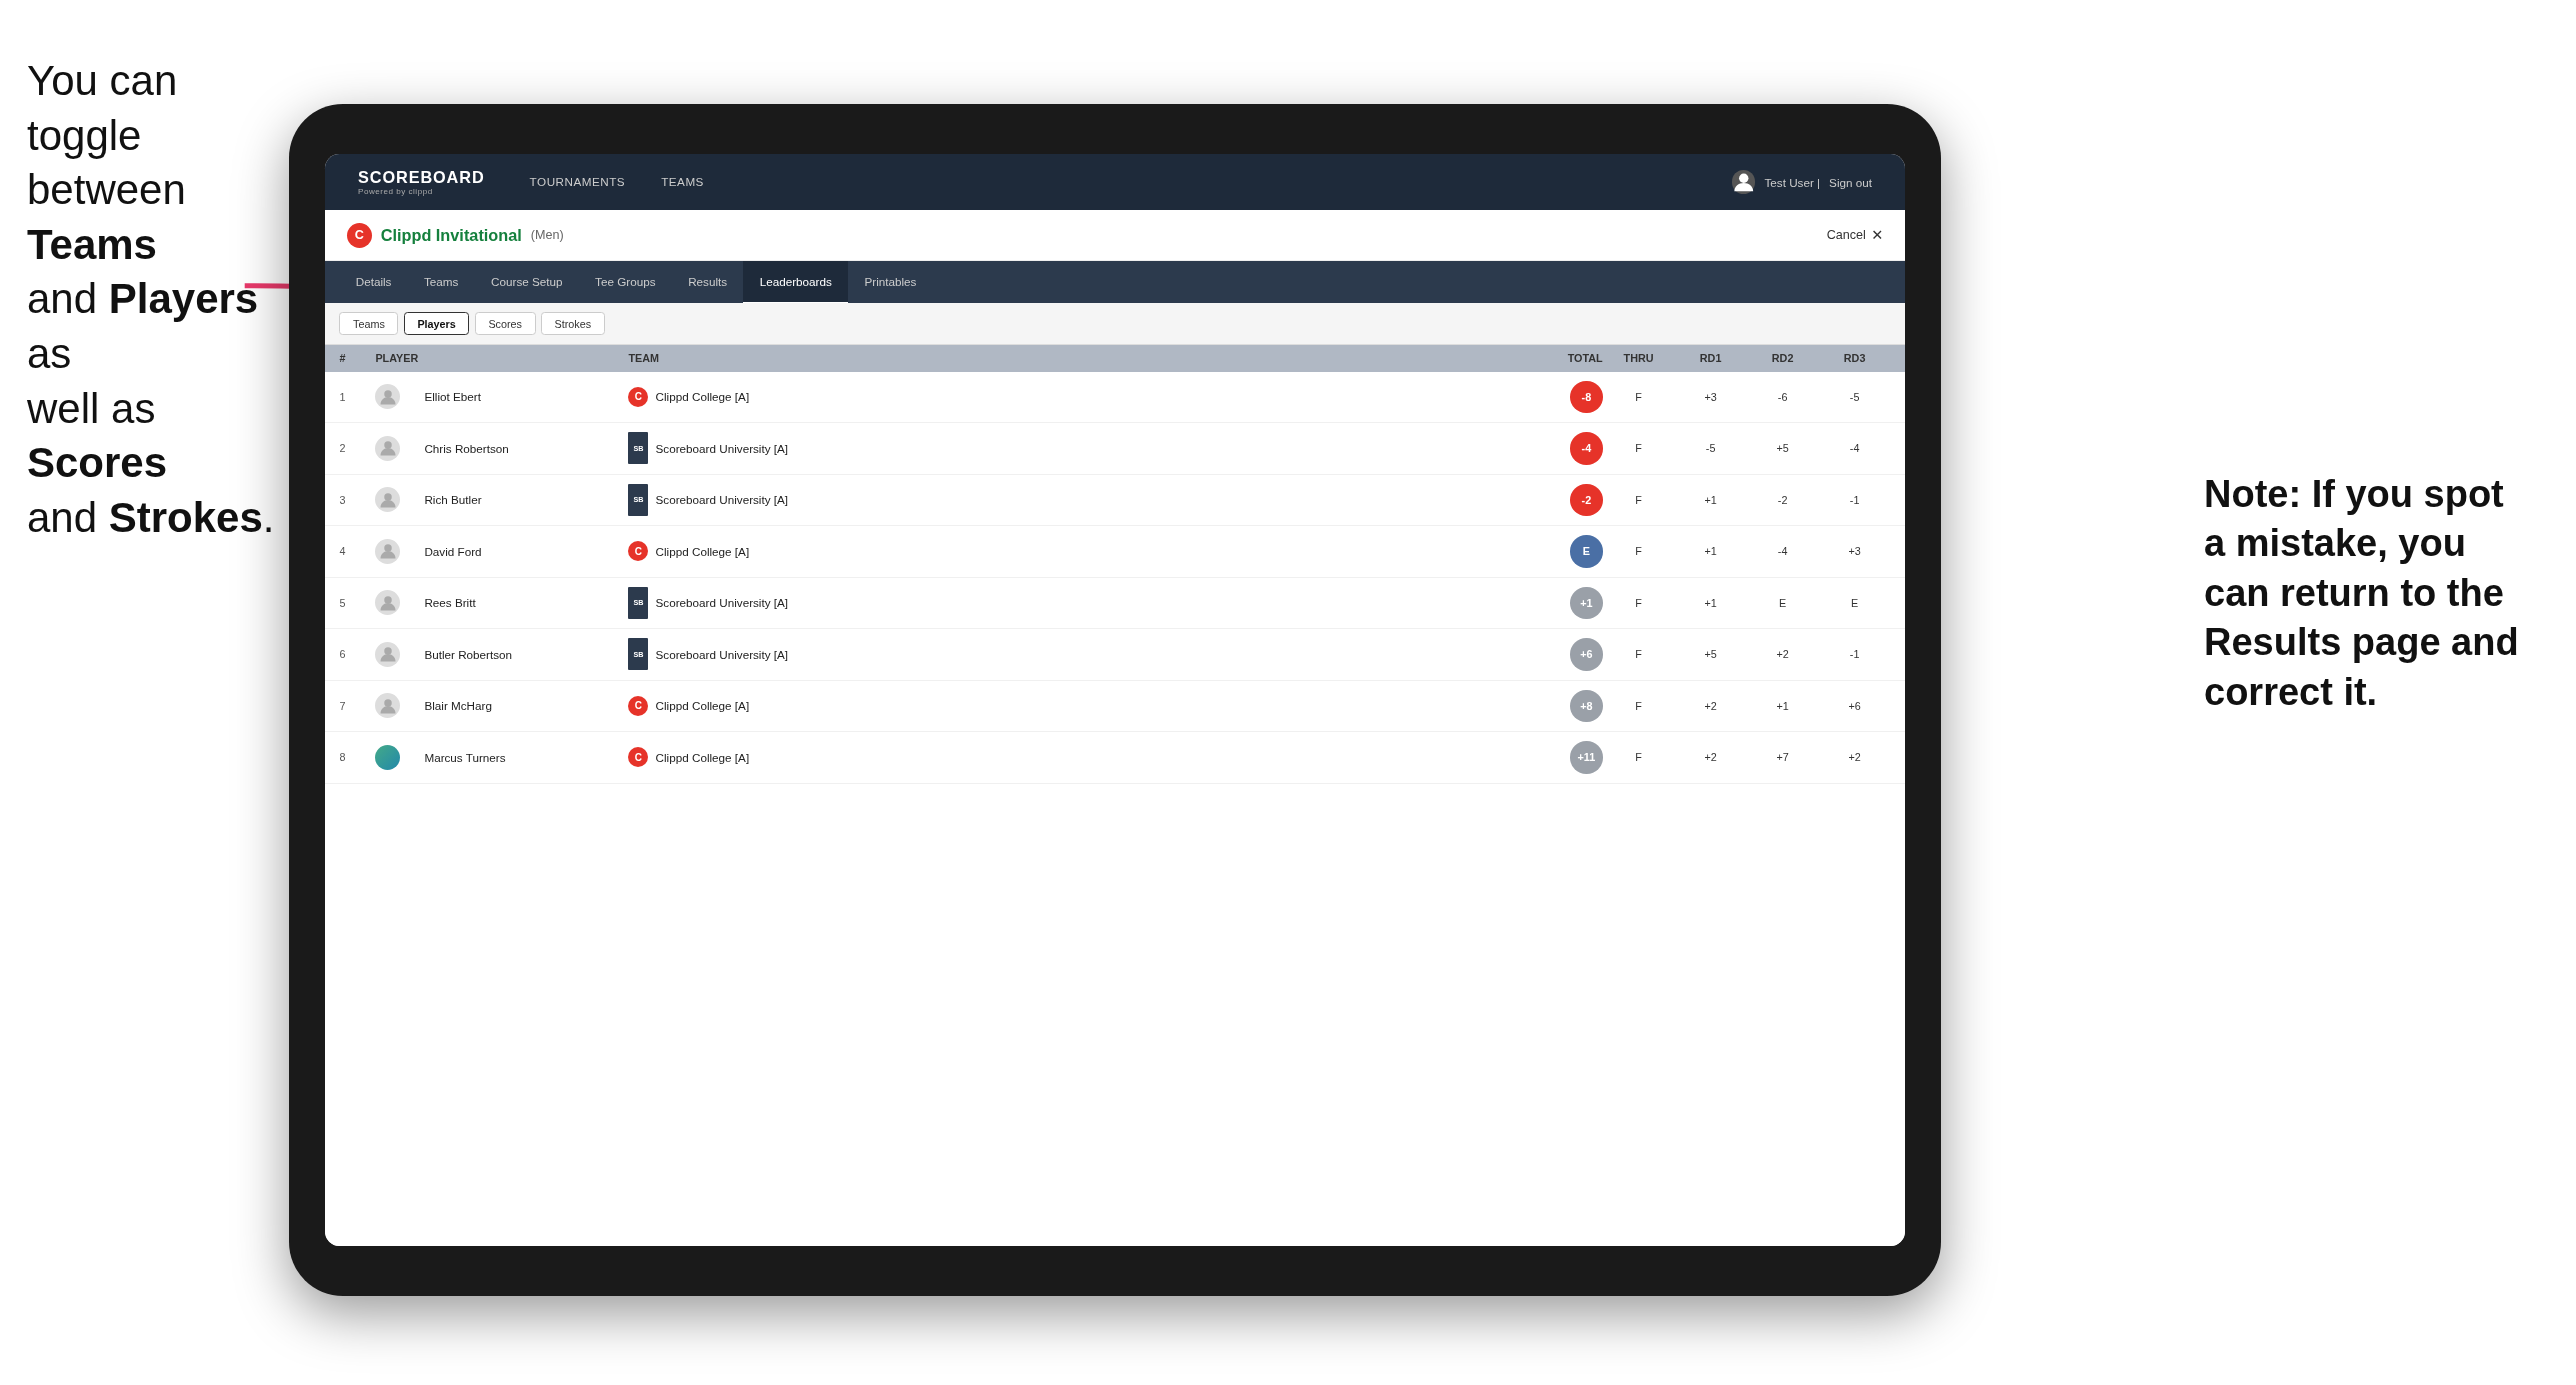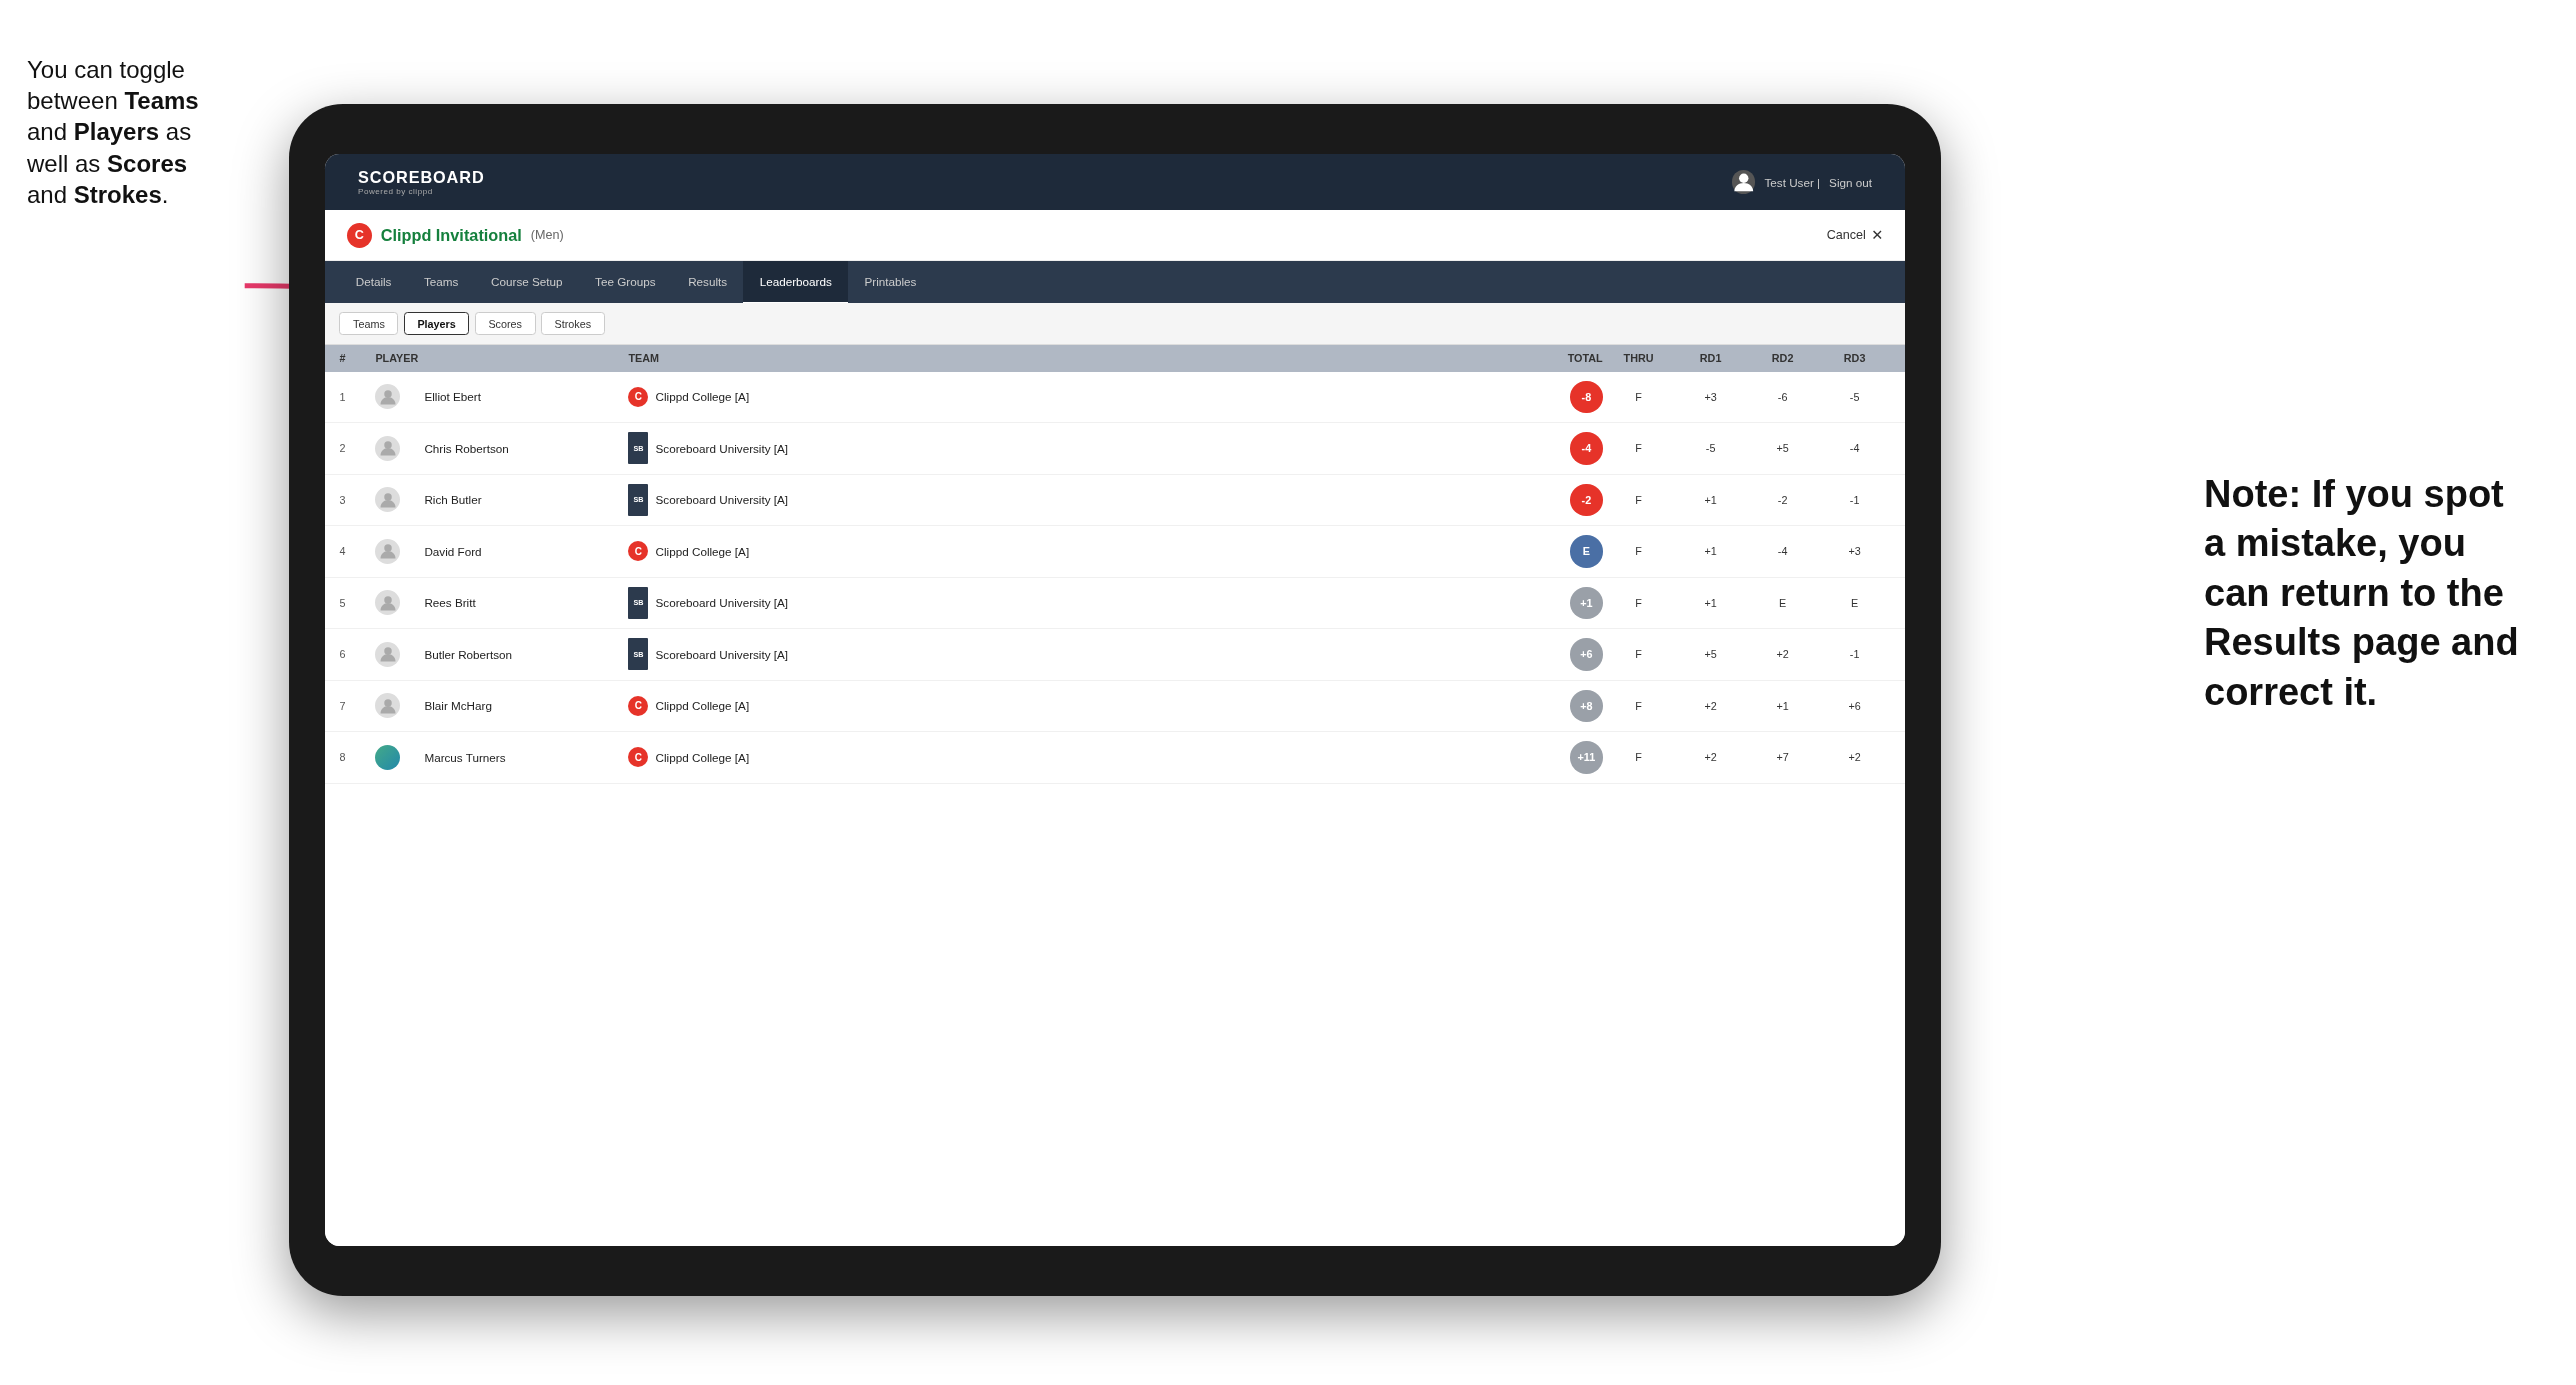--- a/index.html
+++ b/index.html
@@ -11,21 +11,21 @@
       position: relative;
       overflow: hidden;
     }
 
     
     .left-annotation {
       position: absolute;
       left: 27px;
       top: 54px;
       width: 253px;
-      font-size: 24px;
+      font-size: 42px;
       line-height: 1.3;
       color: #111;
     }
     .left-annotation b { font-weight: 800; }
 
     
     .right-annotation {
       position: absolute;
       right: 29px;
       top: 470px;
@@ -377,20 +377,24 @@
   <path d="M 10,20 C 80,20 180,20 280,85 L 375,100" stroke="#e8396a" stroke-width="5" fill="none" marker-end="url(#arrowhead)"></path>
 </svg>
 
 <div class="tablet-frame">
   <div class="tablet-screen">
 
     <div class="top-nav">
       <div class="logo-area">
         <span class="logo-text">SCOREBOARD</span>
         <span class="logo-sub">Powered by clippd</span>
+      </div>
+      <div class="nav-links">
+        <div class="nav-link">TOURNAMENTS</div>
+        <div class="nav-link">TEAMS</div>
       </div>
       <div class="nav-right">
         <div class="user-avatar-small">
           <svg viewBox="0 0 20 20" fill="white">
               <circle cx="10" cy="7" r="4"></circle>
               <path d="M2 18c0-4 3.6-7 8-7s8 3 8 7"></path>
             </svg>
         </div>
         <span class="nav-user-text">Test User |</span>
         <span class="nav-signout">Sign out</span>

